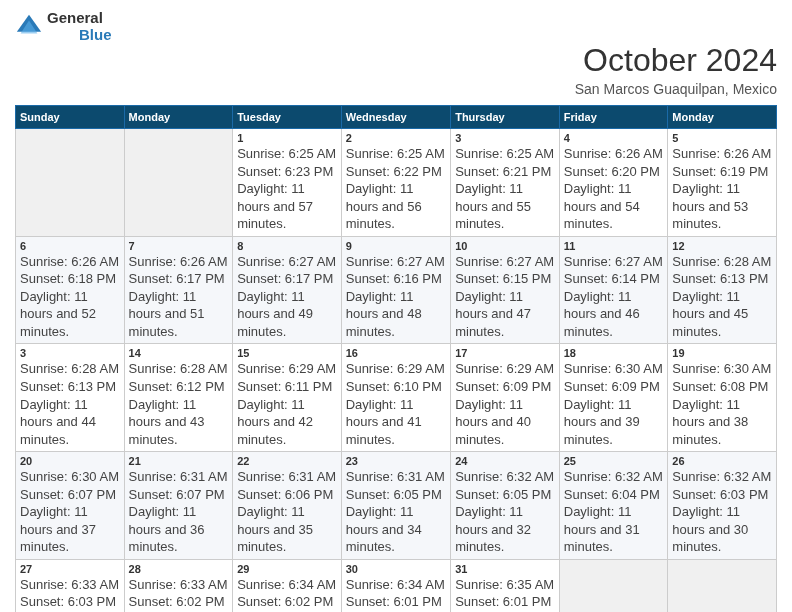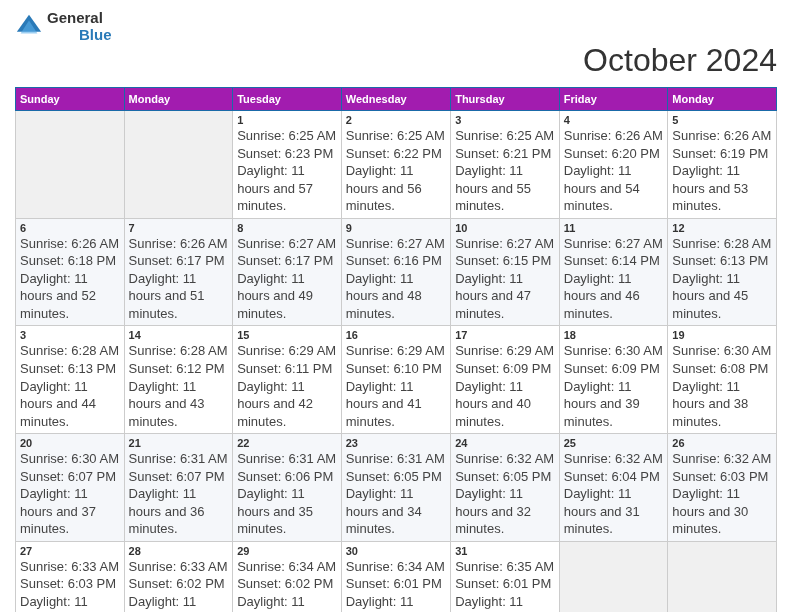--- a/index.html
+++ b/index.html
@@ -60,21 +60,21 @@
       font-size: 14px;
       color: #555;
       margin-top: 2px;
     }
     .calendar {
       width: 100%;
       border-collapse: collapse;
       font-size: 9.5px;
     }
     .calendar thead tr {
-      background-color: #a21caf;
+      background-color: #0c4a6e;
       color: #fff;
     }
     .calendar thead th {
       padding: 5px 4px;
       font-size: 11px;
       font-weight: bold;
       border: 1px solid #1a6aa8;
       text-align: left;
     }
     .calendar tbody td {
@@ -114,20 +114,21 @@
         <polygon points="15,2 28,20 2,20" fill="#2a7ab8"></polygon>
         <polygon points="15,8 24,22 6,22" fill="#5aaee8" opacity="0.6"></polygon>
       </svg>
       <div class="logo-text">
         <span class="logo-general">General</span>
         <span class="logo-blue">Blue</span>
       </div>
     </div>
     <div class="title-section">
       <div class="month-title">October 2024</div>
+      <div class="location-title">San Marcos Guaquilpan, Mexico</div>
     </div>
   </div>
 
   <table class="calendar">
     <thead>
       <tr>
       <th>Sunday</th>
           <th>Monday</th>
           <th>Tuesday</th>
           <th>Wednesday</th>

